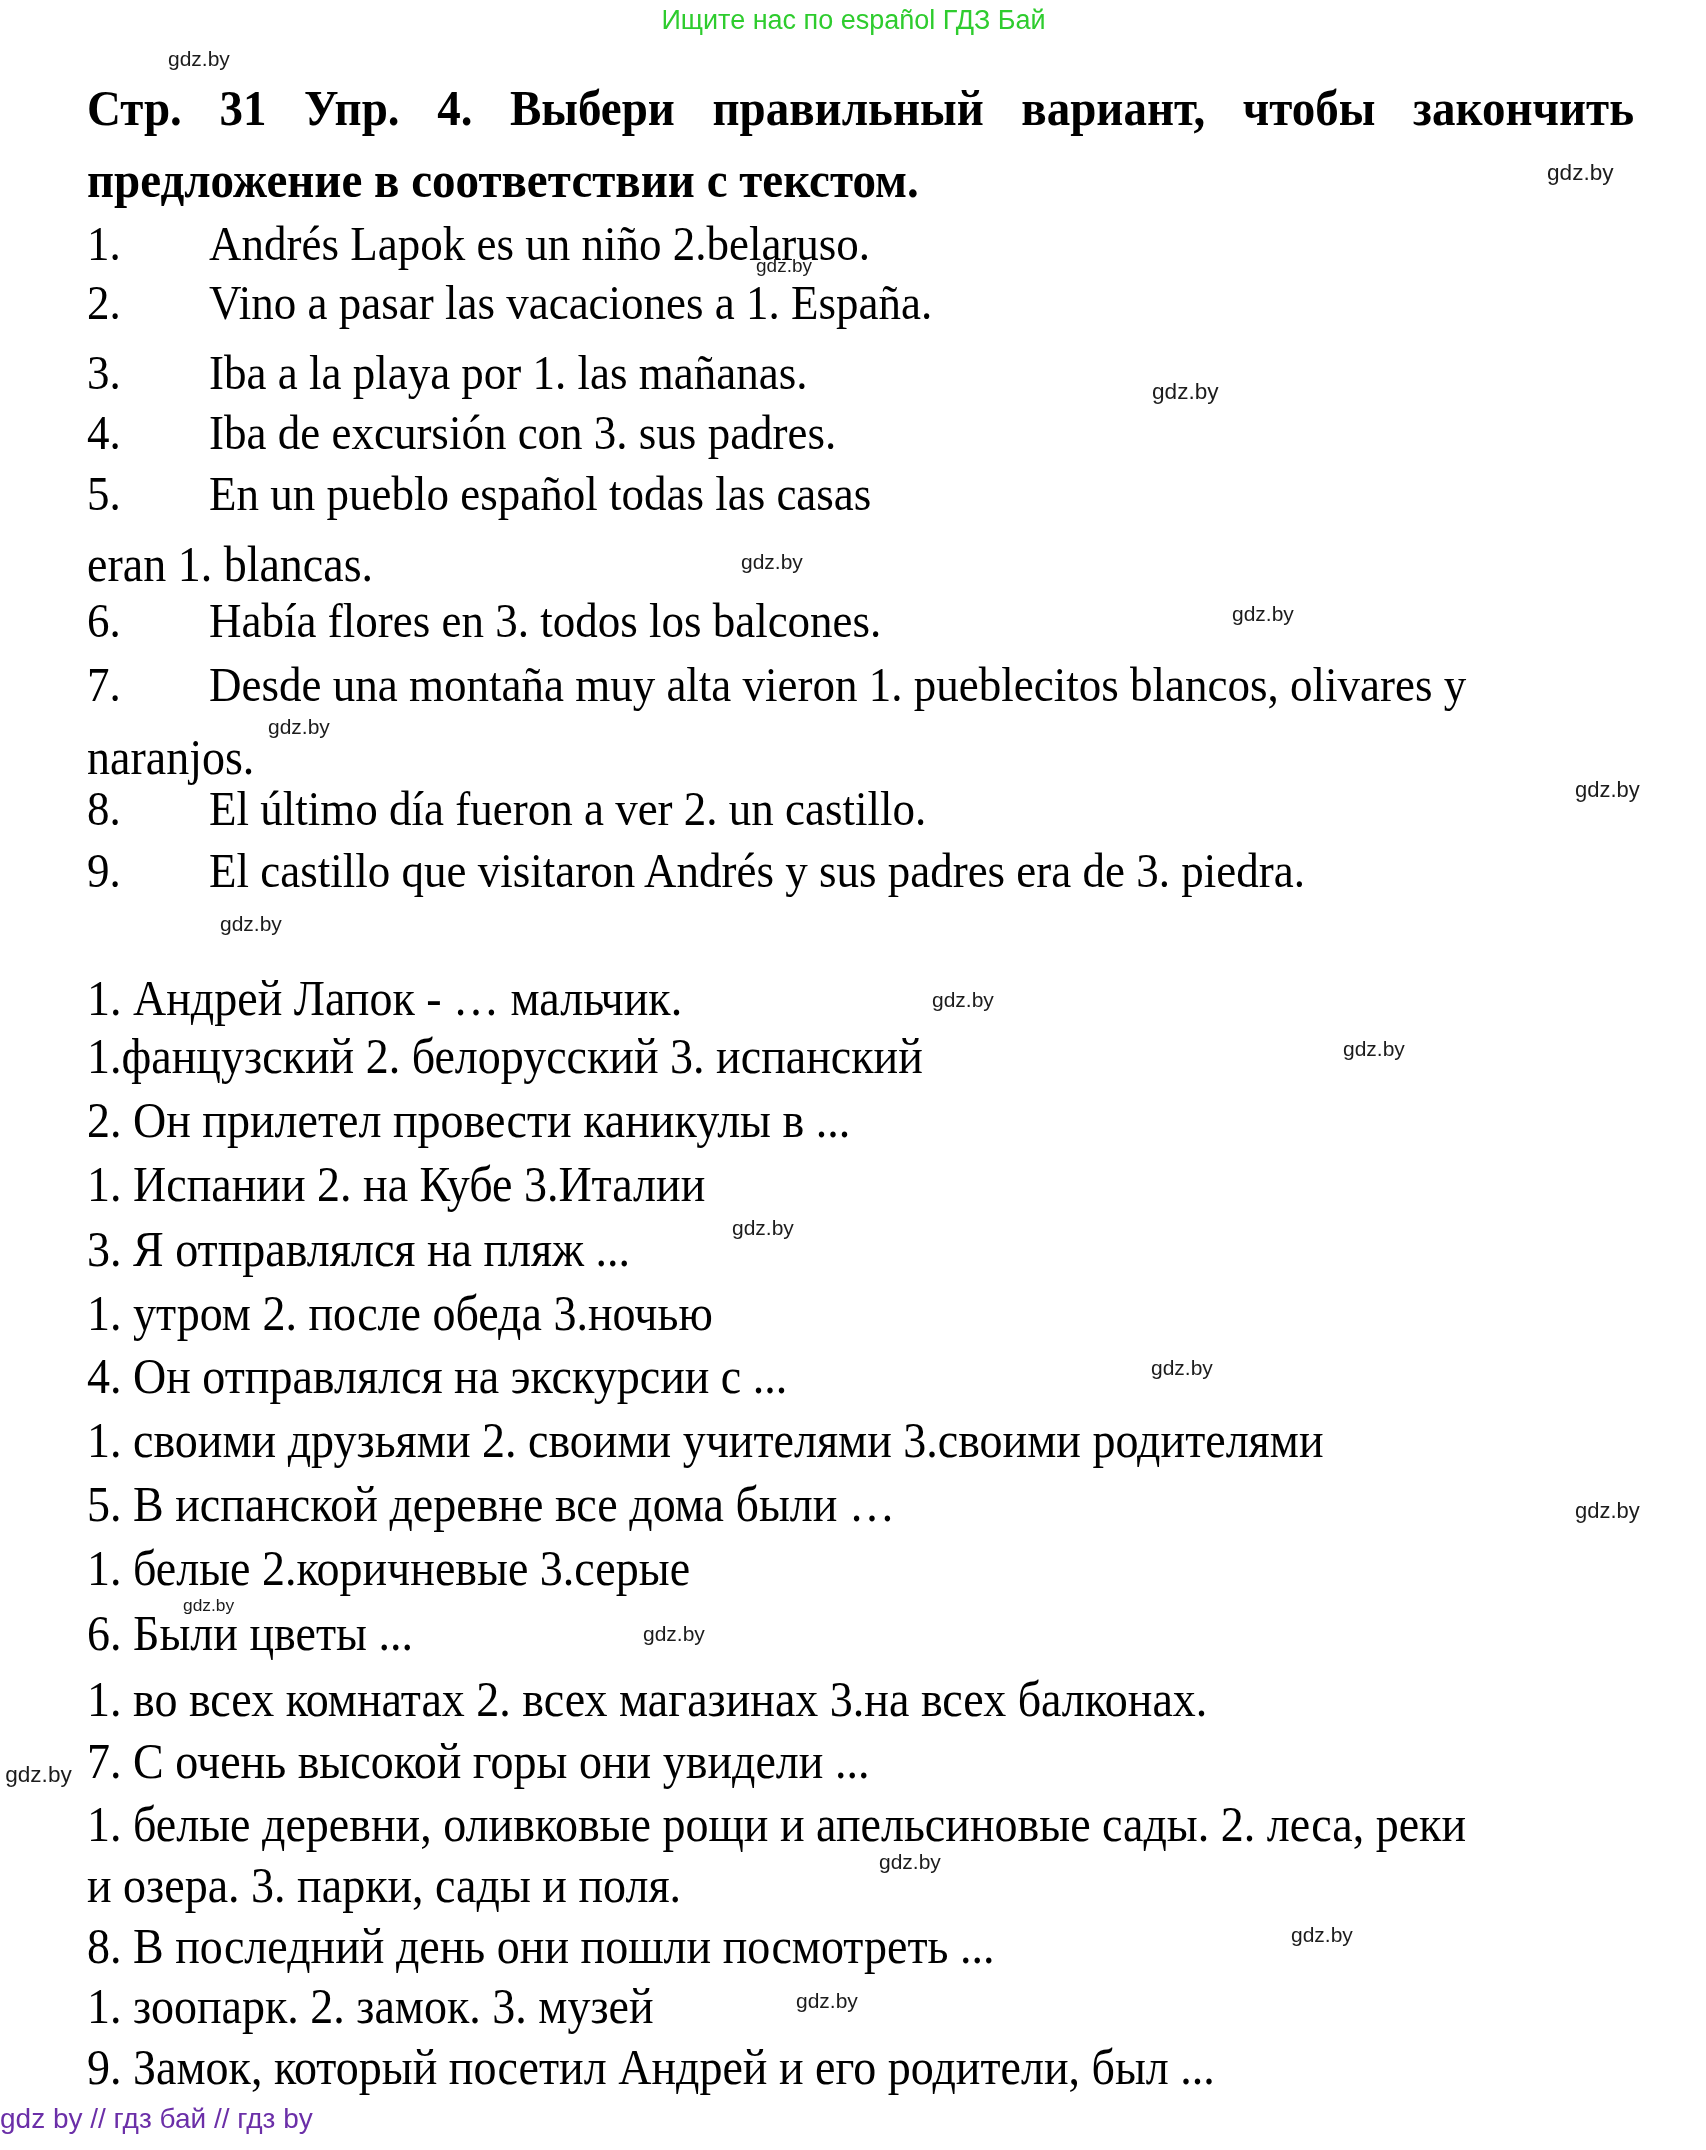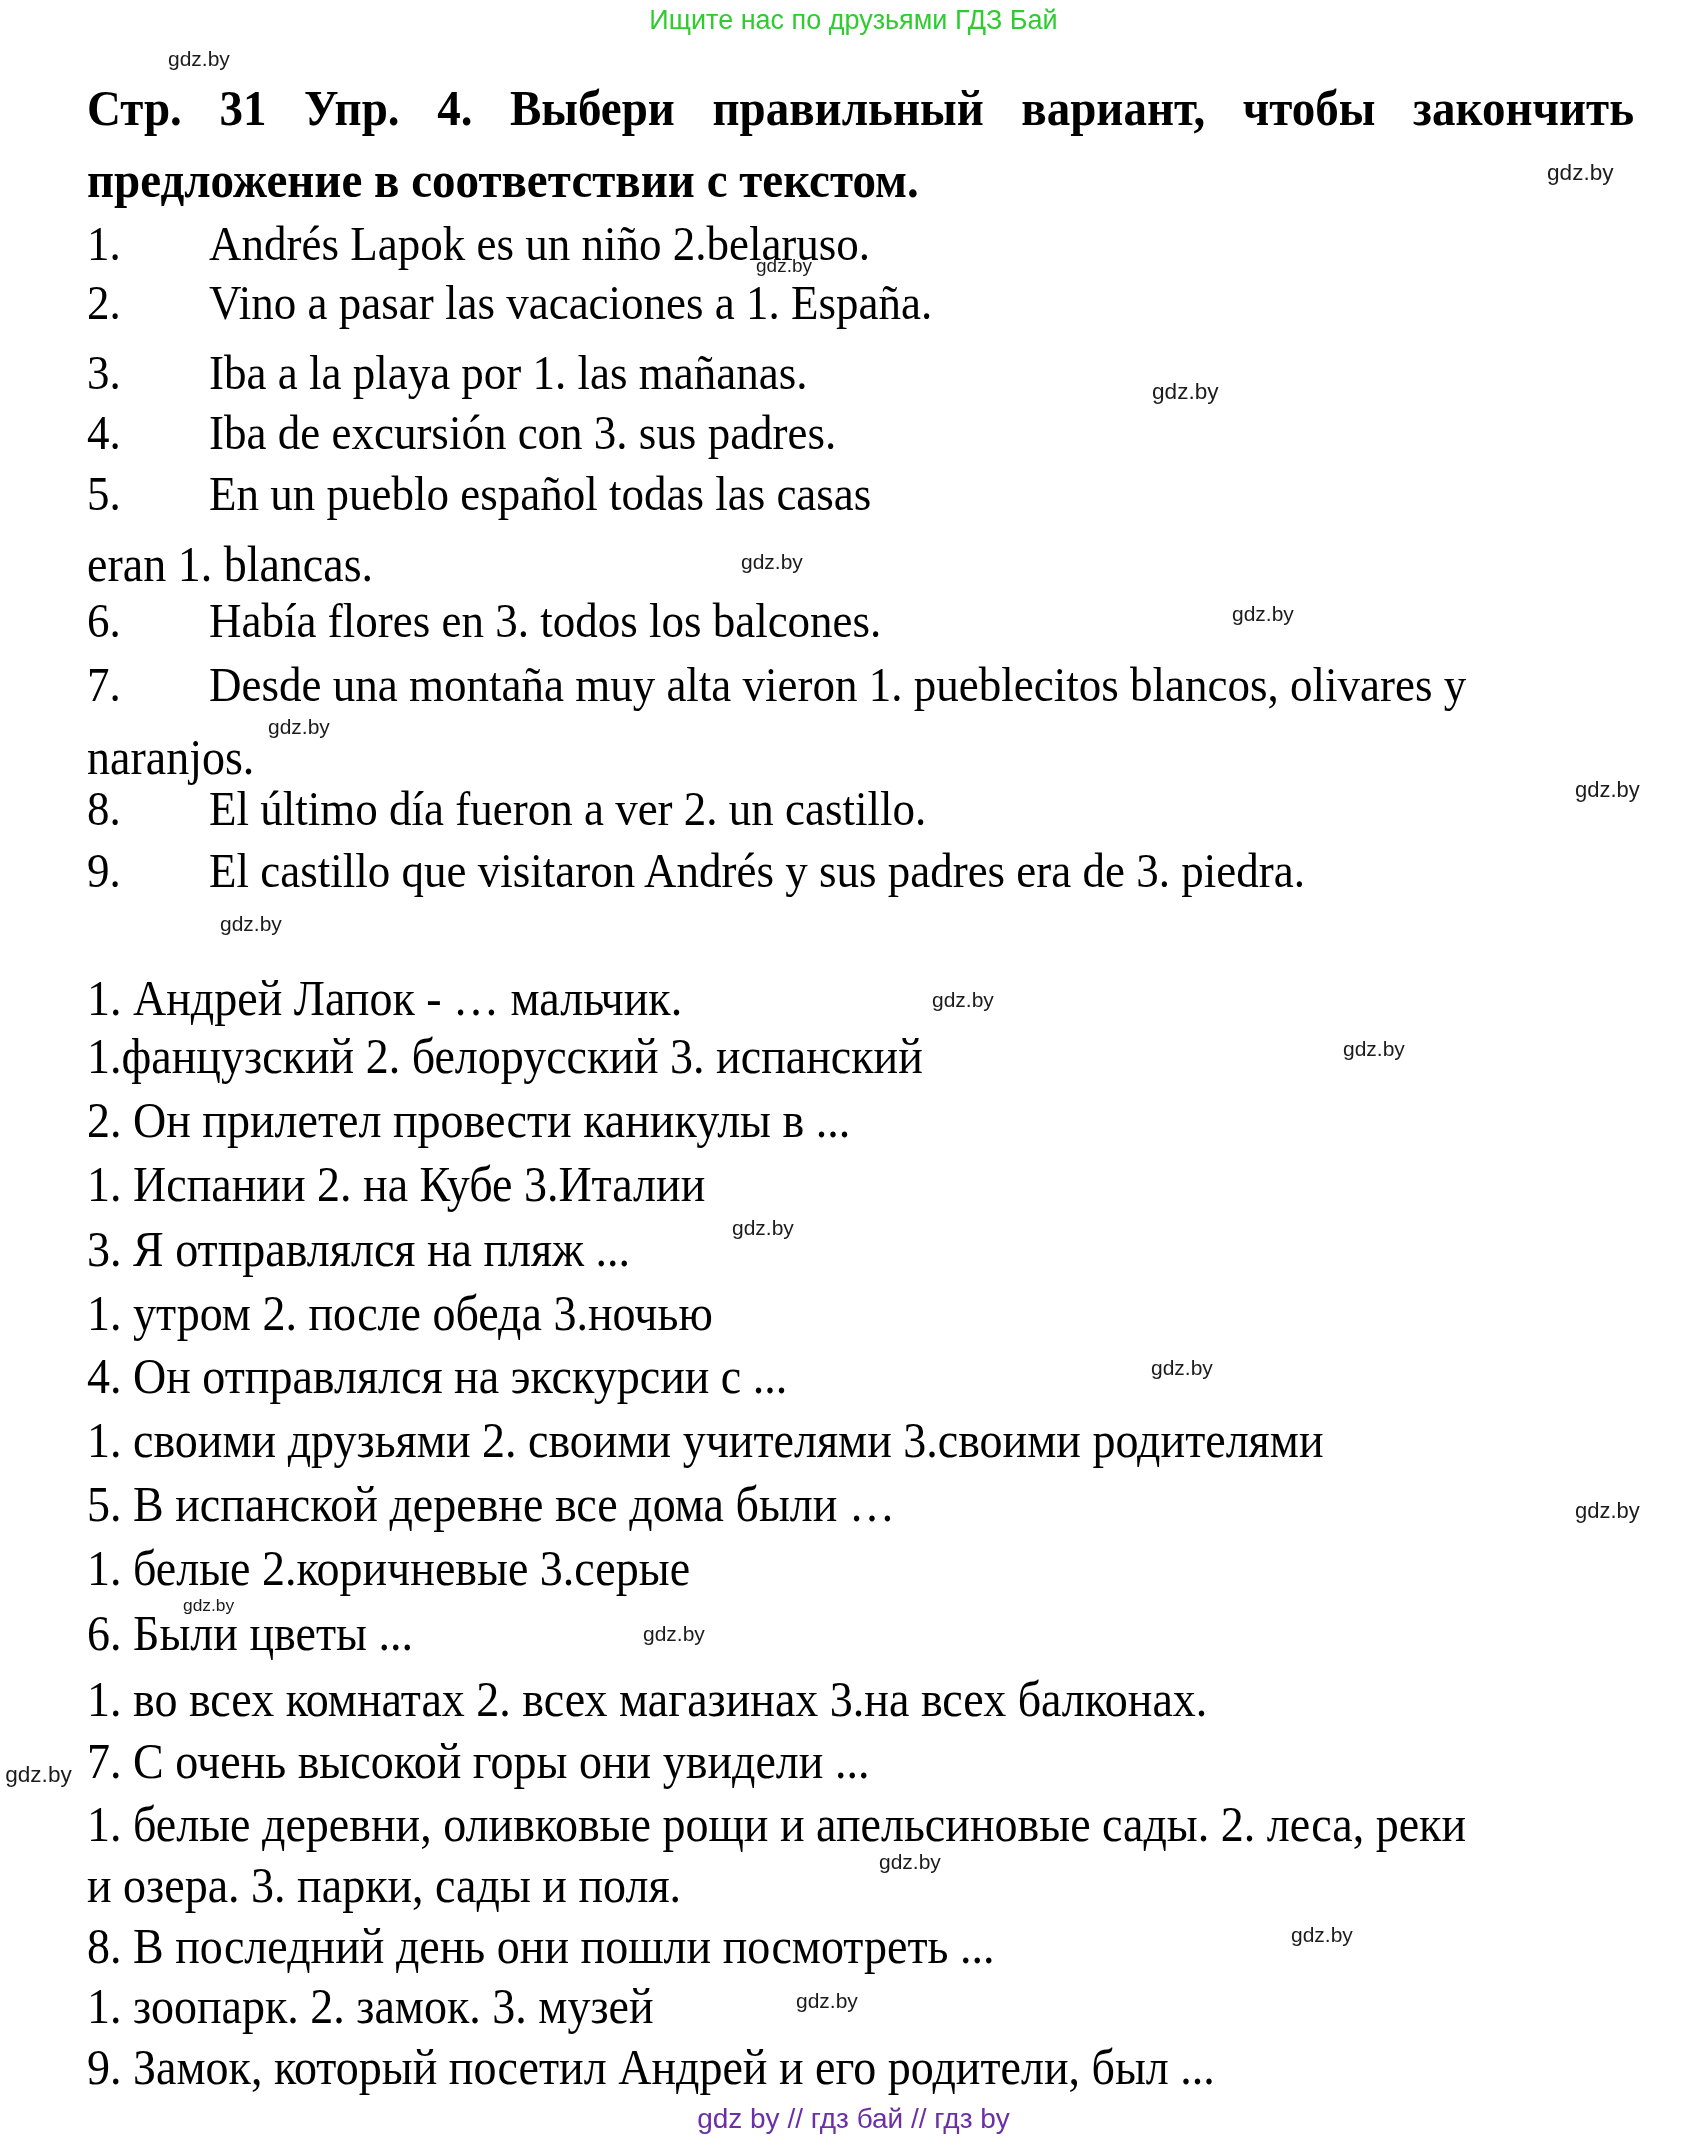--- a/index.html
+++ b/index.html
@@ -5,21 +5,21 @@
   html,body{margin:0;padding:0;}
   body{
     width:1707px;height:2150px;position:relative;background:#ffffff;
     font-family:"Liberation Serif",serif;color:#000000;overflow:hidden;
   }
   .banner{
     position:absolute;top:5.2px;left:0;width:100%;text-align:center;
     font-family:"Liberation Sans",sans-serif;font-size:27px;font-weight:400;
   }
   .footer{
-    position:absolute;top:2103px;left:0;width:100%;text-align:center;
+    position:absolute;top:2103px;left:0;width:100%;text-align:left;
     font-family:"Liberation Sans",sans-serif;font-size:28px;
   }
   .wm{
     position:absolute;font-family:"Liberation Sans",sans-serif;color:#1c1c1c;
     white-space:nowrap;line-height:1;
   }
   .tline{
     position:absolute;left:87px;font-weight:bold;font-size:47px;line-height:1;
     white-space:nowrap;transform:scaleY(1.08);transform-origin:left top;
   }
@@ -32,21 +32,21 @@
   }
   .es-num{width:122px;flex:0 0 122px;}
   .cont,.ru-line{
     position:absolute;left:87px;font-size:46px;line-height:1;white-space:nowrap;
     transform:scaleY(1.1);transform-origin:left top;
   }
 </style>
 </head>
 <body>
 
-<div class="banner" style="color:#2ecc2e">Ищите нас по друзьями ГДЗ Бай</div>
+<div class="banner" style="color:#2ecc2e">Ищите нас по español ГДЗ Бай</div>
 
 <div class="tline just" style="top:83px">Стр. 31 Упр. 4. Выбери правильный вариант, чтобы закончить</div>
 <div class="tline" style="top:155px">предложение в соответствии с текстом.</div>
 
 <div class="es-item" style="top:219px">
   <span class="es-num">1.</span>
   <span>Andrés Lapok es un niño 2.belaruso.</span>
 </div>
 <div class="es-item" style="top:278px">
   <span class="es-num">2.</span>

